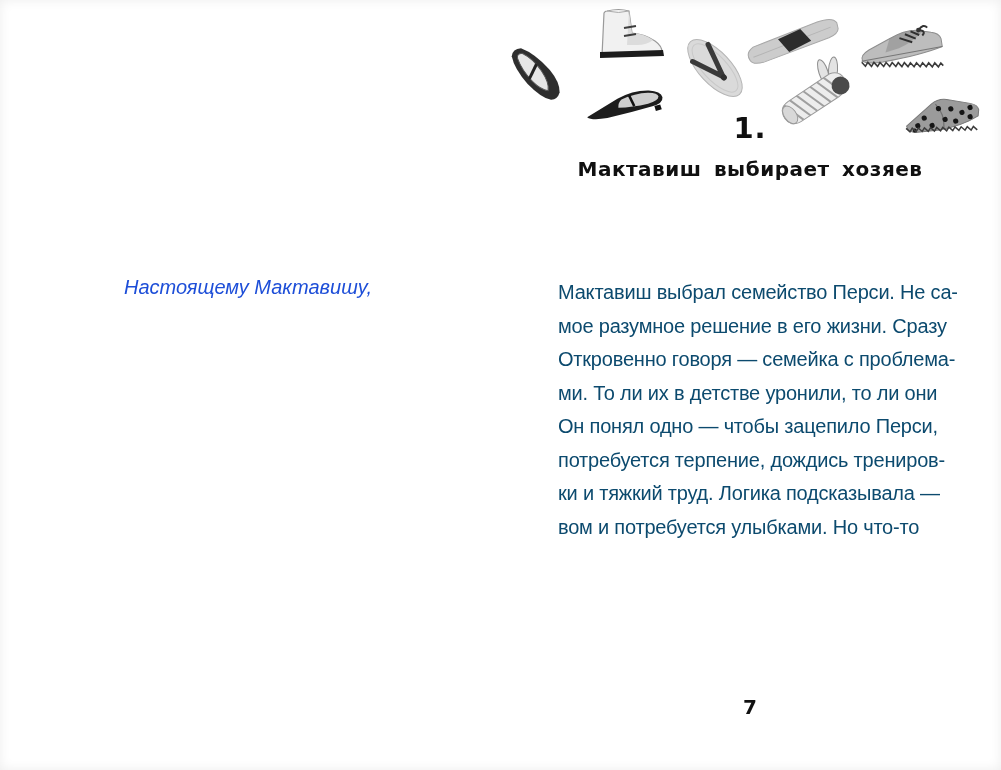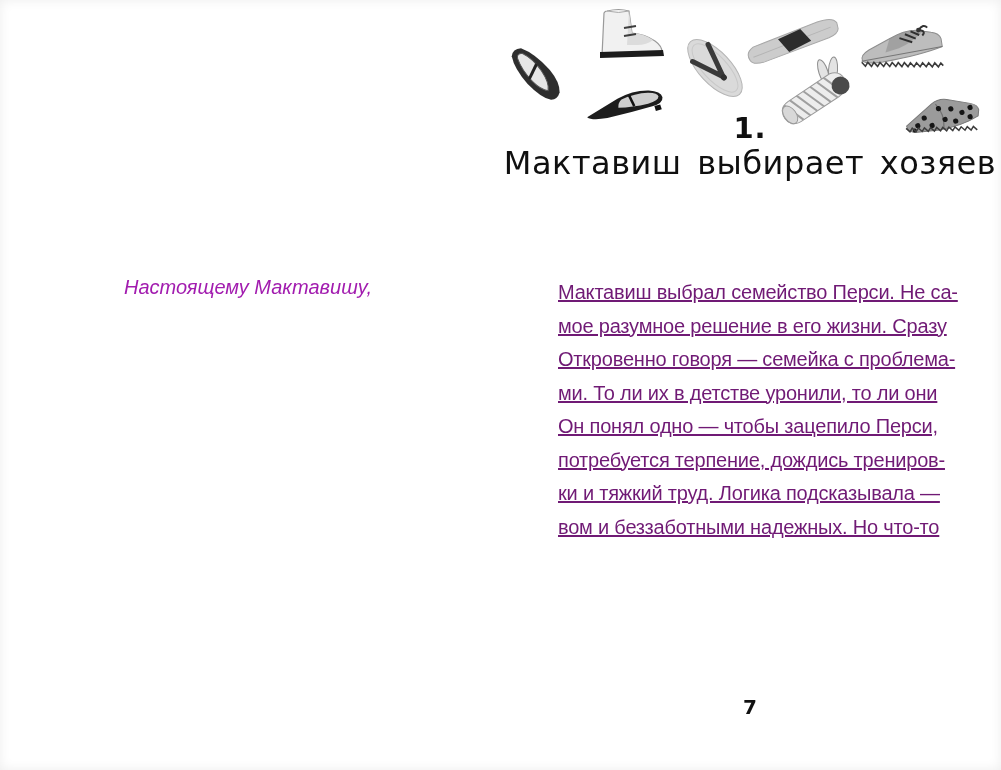--- a/index.html
+++ b/index.html
@@ -12,37 +12,37 @@
     color:#1f1f1f;
     overflow:hidden;
     box-shadow: inset 0 0 12px rgba(0,0,0,0.07);
   }
   .left-page { position:absolute; left:0; top:0; width:500px; height:770px; }
   .right-page { position:absolute; left:500px; top:0; width:501px; height:770px; }
 
   .dedication {
     position:absolute; left:98px; top:272px; width:300px;
     text-align:center; font-style:italic;
-    font-size:20px; line-height:31px; color:#a21caf;
+    font-size:20px; line-height:31px; color:#1d4ed8;
   }
 
   .shoes-illustration { position:absolute; left:498px; top:8px; width:492px; height:150px; }
 
   .chapter-head {
     position:absolute; left:500px; top:112px; width:500px;
     text-align:center; color:#101010;
     font-family:"DejaVu Sans", sans-serif;
   }
   .chapter-number { font-weight:bold; font-size:29px; line-height:32px; letter-spacing:1px; }
-  .chapter-title  { font-weight:normal; font-size:32px; line-height:32px; margin-top:3px;
+  .chapter-title  { font-weight:bold; font-size:20px; line-height:32px; margin-top:9px;
                     letter-spacing:0.5px; word-spacing:5px; }
 
   .body-text {
     position:absolute; left:558px; top:276px; width:400px;
-    font-size:20px; line-height:33.5px; letter-spacing:-0.2px; color:#701a75;text-decoration:underline;
+    font-size:20px; line-height:33.5px; letter-spacing:-0.2px; color:#0c4a6e;
   }
   .body-line { white-space:nowrap; }
 
   .page-number {
     position:absolute; left:500px; top:695px; width:500px;
     text-align:center; font-family:"DejaVu Sans", sans-serif;
     font-weight:bold; font-size:20px; color:#111;
   }
 </style>
 </head>
@@ -144,18 +144,18 @@
   </div>
 
   <div class="body-text">
     <div class="body-line">Мактавиш выбрал семейство Перси. Не са-</div>
     <div class="body-line">мое разумное решение в его жизни. Сразу</div>
     <div class="body-line">Откровенно говоря — семейка с проблема-</div>
     <div class="body-line">ми. То ли их в детстве уронили, то ли они</div>
     <div class="body-line">Он понял одно — чтобы зацепило Перси,</div>
     <div class="body-line">потребуется терпение, дождись трениров-</div>
     <div class="body-line">ки и тяжкий труд. Логика подсказывала —</div>
-    <div class="body-line">вом и беззаботными надежных. Но что-то</div>
+    <div class="body-line">вом и потребуется улыбками. Но что-то</div>
   </div>
 
   <div class="page-number">7</div>
 
 </div>
 
 </body></html>

